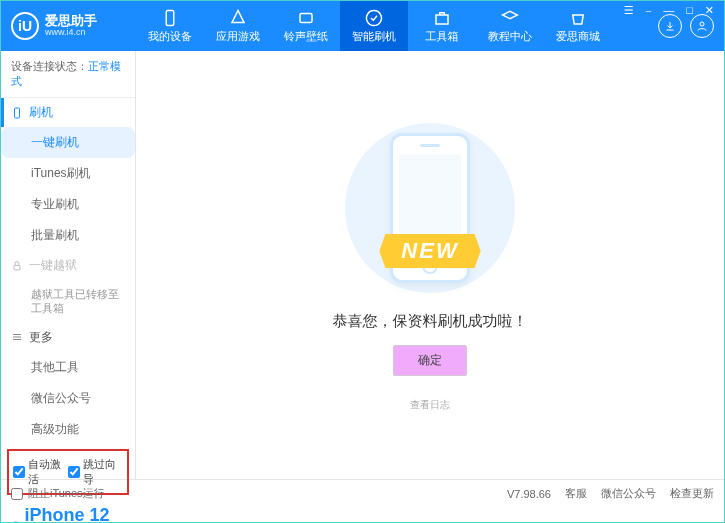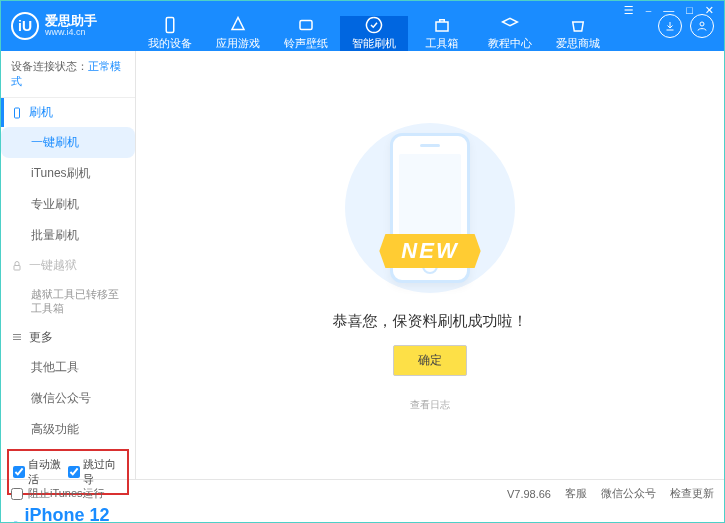--- a/index.html
+++ b/index.html
@@ -3,21 +3,21 @@
 <meta charset="utf-8">
 <style>
 * { margin: 0; padding: 0; box-sizing: border-box; font-family: "Microsoft YaHei", Arial, sans-serif; }
 body { background: #fff; width: 725px; height: 523px; overflow: hidden; border: 1px solid #4dd0c8; }
 .titlebar { height: 50px; background: #1a8cff; display: flex; align-items: center; color: #fff; padding: 0 10px; }
 .logo-block { display: flex; align-items: center; gap: 6px; width: 125px; }
 .logo-circle { width: 28px; height: 28px; border: 2px solid #fff; border-radius: 50%; display: flex; align-items: center; justify-content: center; font-weight: bold; font-size: 14px; }
 .logo-text { display: flex; flex-direction: column; line-height: 1.1; }
 .logo-name { font-size: 13px; font-weight: bold; }
 .logo-url { font-size: 9px; opacity: 0.85; }
-.nav { display: flex; flex: 1; height: 100%; align-items: flex-end; }
+.nav { display: flex; flex: 1; height: 100%; }
 .nav-item { width: 68px; display: flex; flex-direction: column; align-items: center; justify-content: center; gap: 2px; cursor: pointer; font-size: 11px; }
 .nav-item.active { background: #0066e0; }
 .nav-icon { width: 18px; height: 18px; display: flex; align-items: center; justify-content: center; }
 .nav-icon svg { width: 18px; height: 18px; fill: #fff; stroke: #fff; }
 .titlebar-right { display: flex; align-items: center; gap: 8px; }
 .win-controls { display: flex; gap: 6px; font-size: 11px; position: absolute; top: 4px; right: 8px; color: #fff; }
 .win-controls span { cursor: pointer; padding: 0 3px; }
 .circle-btn { width: 24px; height: 24px; border: 1.5px solid #fff; border-radius: 50%; display: flex; align-items: center; justify-content: center; cursor: pointer; }
 .circle-btn svg { width: 12px; height: 12px; stroke: #fff; fill: none; stroke-width: 2; }
 .body-area { display: flex; height: 428px; }
@@ -38,21 +38,21 @@
 .device-badge { display: inline-block; border: 1px solid #ccc; border-radius: 3px; padding: 1px 5px; font-size: 10px; color: #888; margin-top: 3px; }
 .main-content { flex: 1; display: flex; flex-direction: column; align-items: center; justify-content: center; gap: 14px; position: relative; }
 .illustration { width: 200px; height: 180px; position: relative; display: flex; align-items: center; justify-content: center; }
 .circle-bg { width: 170px; height: 170px; border-radius: 50%; background: #eaf4ff; position: absolute; }
 .phone { width: 80px; height: 150px; background: #fff; border: 3px solid #d0e8ff; border-radius: 12px; position: relative; z-index: 2; box-shadow: 0 4px 10px rgba(0,0,0,0.05); }
 .phone::before { content: ""; position: absolute; top: 8px; left: 50%; transform: translateX(-50%); width: 20px; height: 3px; background: #d0e8ff; border-radius: 2px; }
 .phone::after { content: ""; position: absolute; bottom: 6px; left: 50%; transform: translateX(-50%); width: 12px; height: 12px; border: 2px solid #d0e8ff; border-radius: 50%; }
 .phone-screen { position: absolute; top: 18px; left: 6px; right: 6px; bottom: 24px; background: #f5faff; border-radius: 2px; }
 .ribbon { position: absolute; z-index: 3; bottom: 30px; background: #ffcc33; color: #fff; font-weight: bold; font-size: 22px; padding: 4px 22px; letter-spacing: 2px; clip-path: polygon(6% 0, 94% 0, 100% 50%, 94% 100%, 6% 100%, 0 50%); font-style: italic; }
 .success-text { font-size: 15px; color: #333; }
-.confirm-btn { border: 1px solid #ccc; background: #fde047; padding: 6px 24px; font-size: 12px; color: #444; cursor: pointer; border-radius: 2px; }
+.confirm-btn { border: 1px solid #ccc; background: #f0abfc; padding: 6px 24px; font-size: 12px; color: #444; cursor: pointer; border-radius: 2px; }
 .log-link { font-size: 10px; color: #aaa; cursor: pointer; margin-top: 8px; }
 .footer { height: 28px; border-top: 1px solid #e5e5e5; display: flex; align-items: center; padding: 0 10px; font-size: 11px; color: #666; }
 .footer-left { display: flex; align-items: center; gap: 5px; }
 .footer-right { margin-left: auto; display: flex; align-items: center; gap: 14px; }
 .footer-right span { cursor: pointer; }
 .sep-icon { width: 12px; height: 12px; color: #888; }
 </style>
 </head>
 <body>
 

